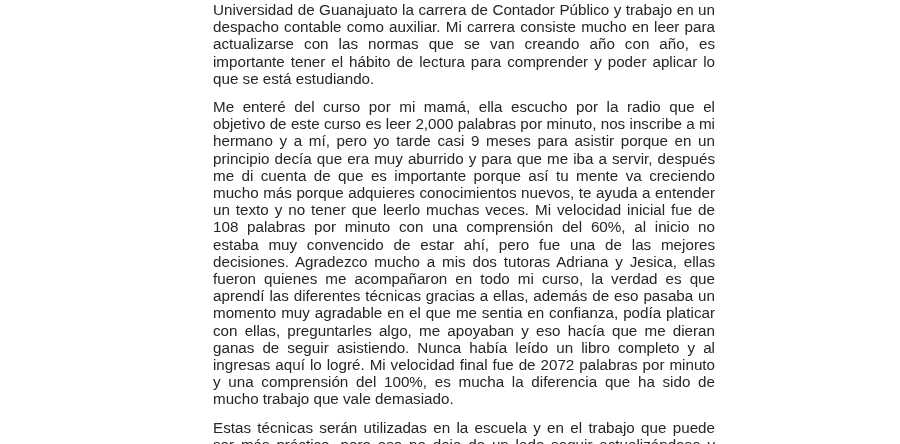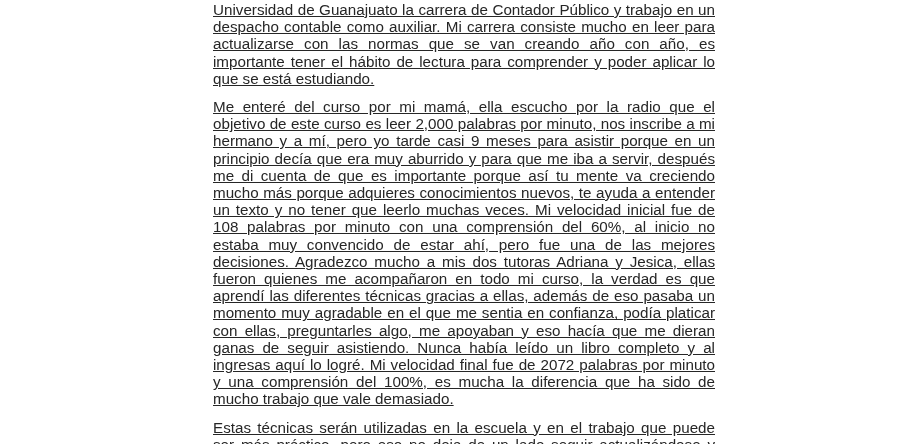--- a/index.html
+++ b/index.html
@@ -16,21 +16,20 @@
     font-family: "Liberation Sans", sans-serif;
     font-size: 15.2px;
     line-height: 17.2px;
     color: #262626;
     text-align: justify;
   }
   .page p {
     margin: 0 0 11px 0;
     text-align: justify;
     text-align-last: left;
-    text-decoration: underline;
   }
 </style>
 </head>
 <body>
 
 <div class="page">
   <p>Universidad de Guanajuato la carrera de Contador Público y trabajo en un despacho contable como auxiliar. Mi carrera consiste mucho en leer para actualizarse con las normas que se van creando año con año, es importante tener el hábito de lectura para comprender y poder aplicar lo que se está estudiando.</p>
   <p>Me enteré del curso por mi mamá, ella escucho por la radio que el objetivo de este curso es leer 2,000 palabras por minuto, nos inscribe a mi hermano y a mí, pero yo tarde casi 9 meses para asistir porque en un principio decía que era muy aburrido y para que me iba a servir, después me di cuenta de que es importante porque así tu mente va creciendo mucho más porque adquieres conocimientos nuevos, te ayuda a entender un texto y no tener que leerlo muchas veces. Mi velocidad inicial fue de 108 palabras por minuto con una comprensión del 60%, al inicio no estaba muy convencido de estar ahí, pero fue una de las mejores decisiones. Agradezco mucho a mis dos tutoras Adriana y Jesica, ellas fueron quienes me acompañaron en todo mi curso, la verdad es que aprendí las diferentes técnicas gracias a ellas, además de eso pasaba un momento muy agradable en el que me sentia en confianza, podía platicar con ellas, preguntarles algo, me apoyaban y eso hacía que me dieran ganas de seguir asistiendo. Nunca había leído un libro completo y al ingresas aquí lo logré. Mi velocidad final fue de 2072 palabras por minuto y una comprensión del 100%, es mucha la diferencia que ha sido de mucho trabajo que vale demasiado.</p>
   <p>Estas técnicas serán utilizadas en la escuela y en el trabajo que puede ser más práctico, pero eso no deja de un lado seguir actualizándose y aprendiendo por medio de la lectura.</p>
 

